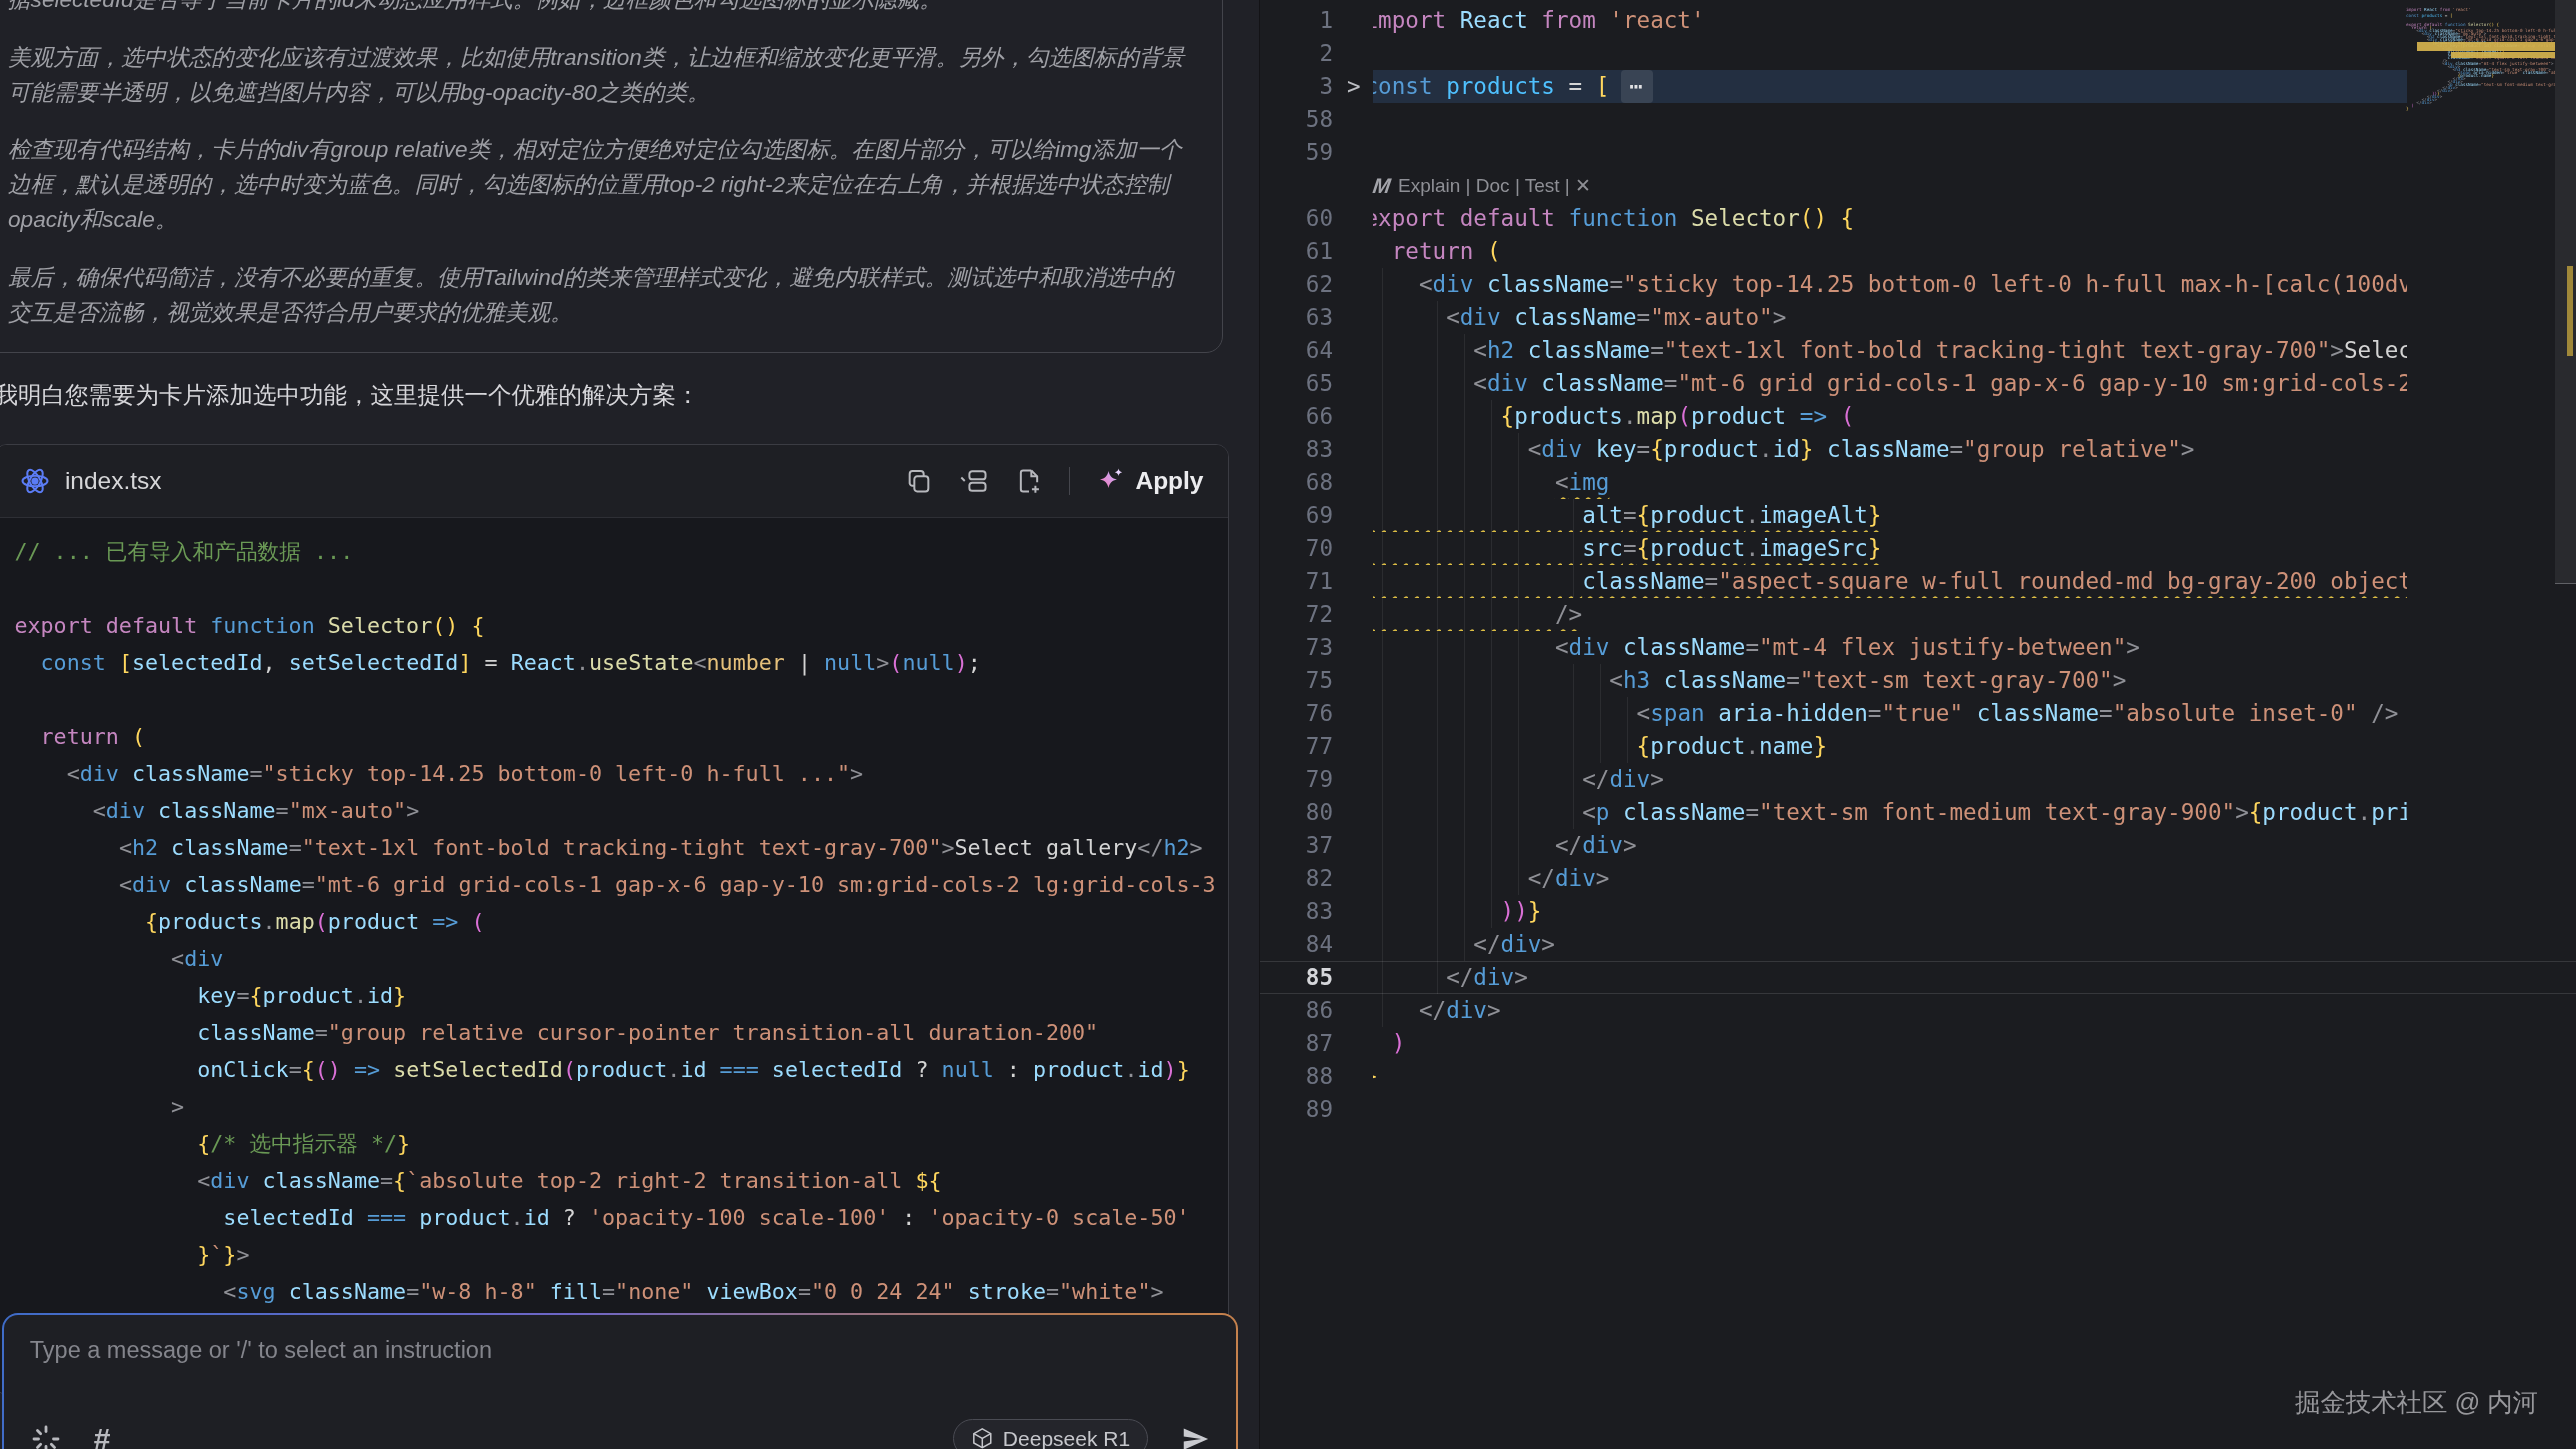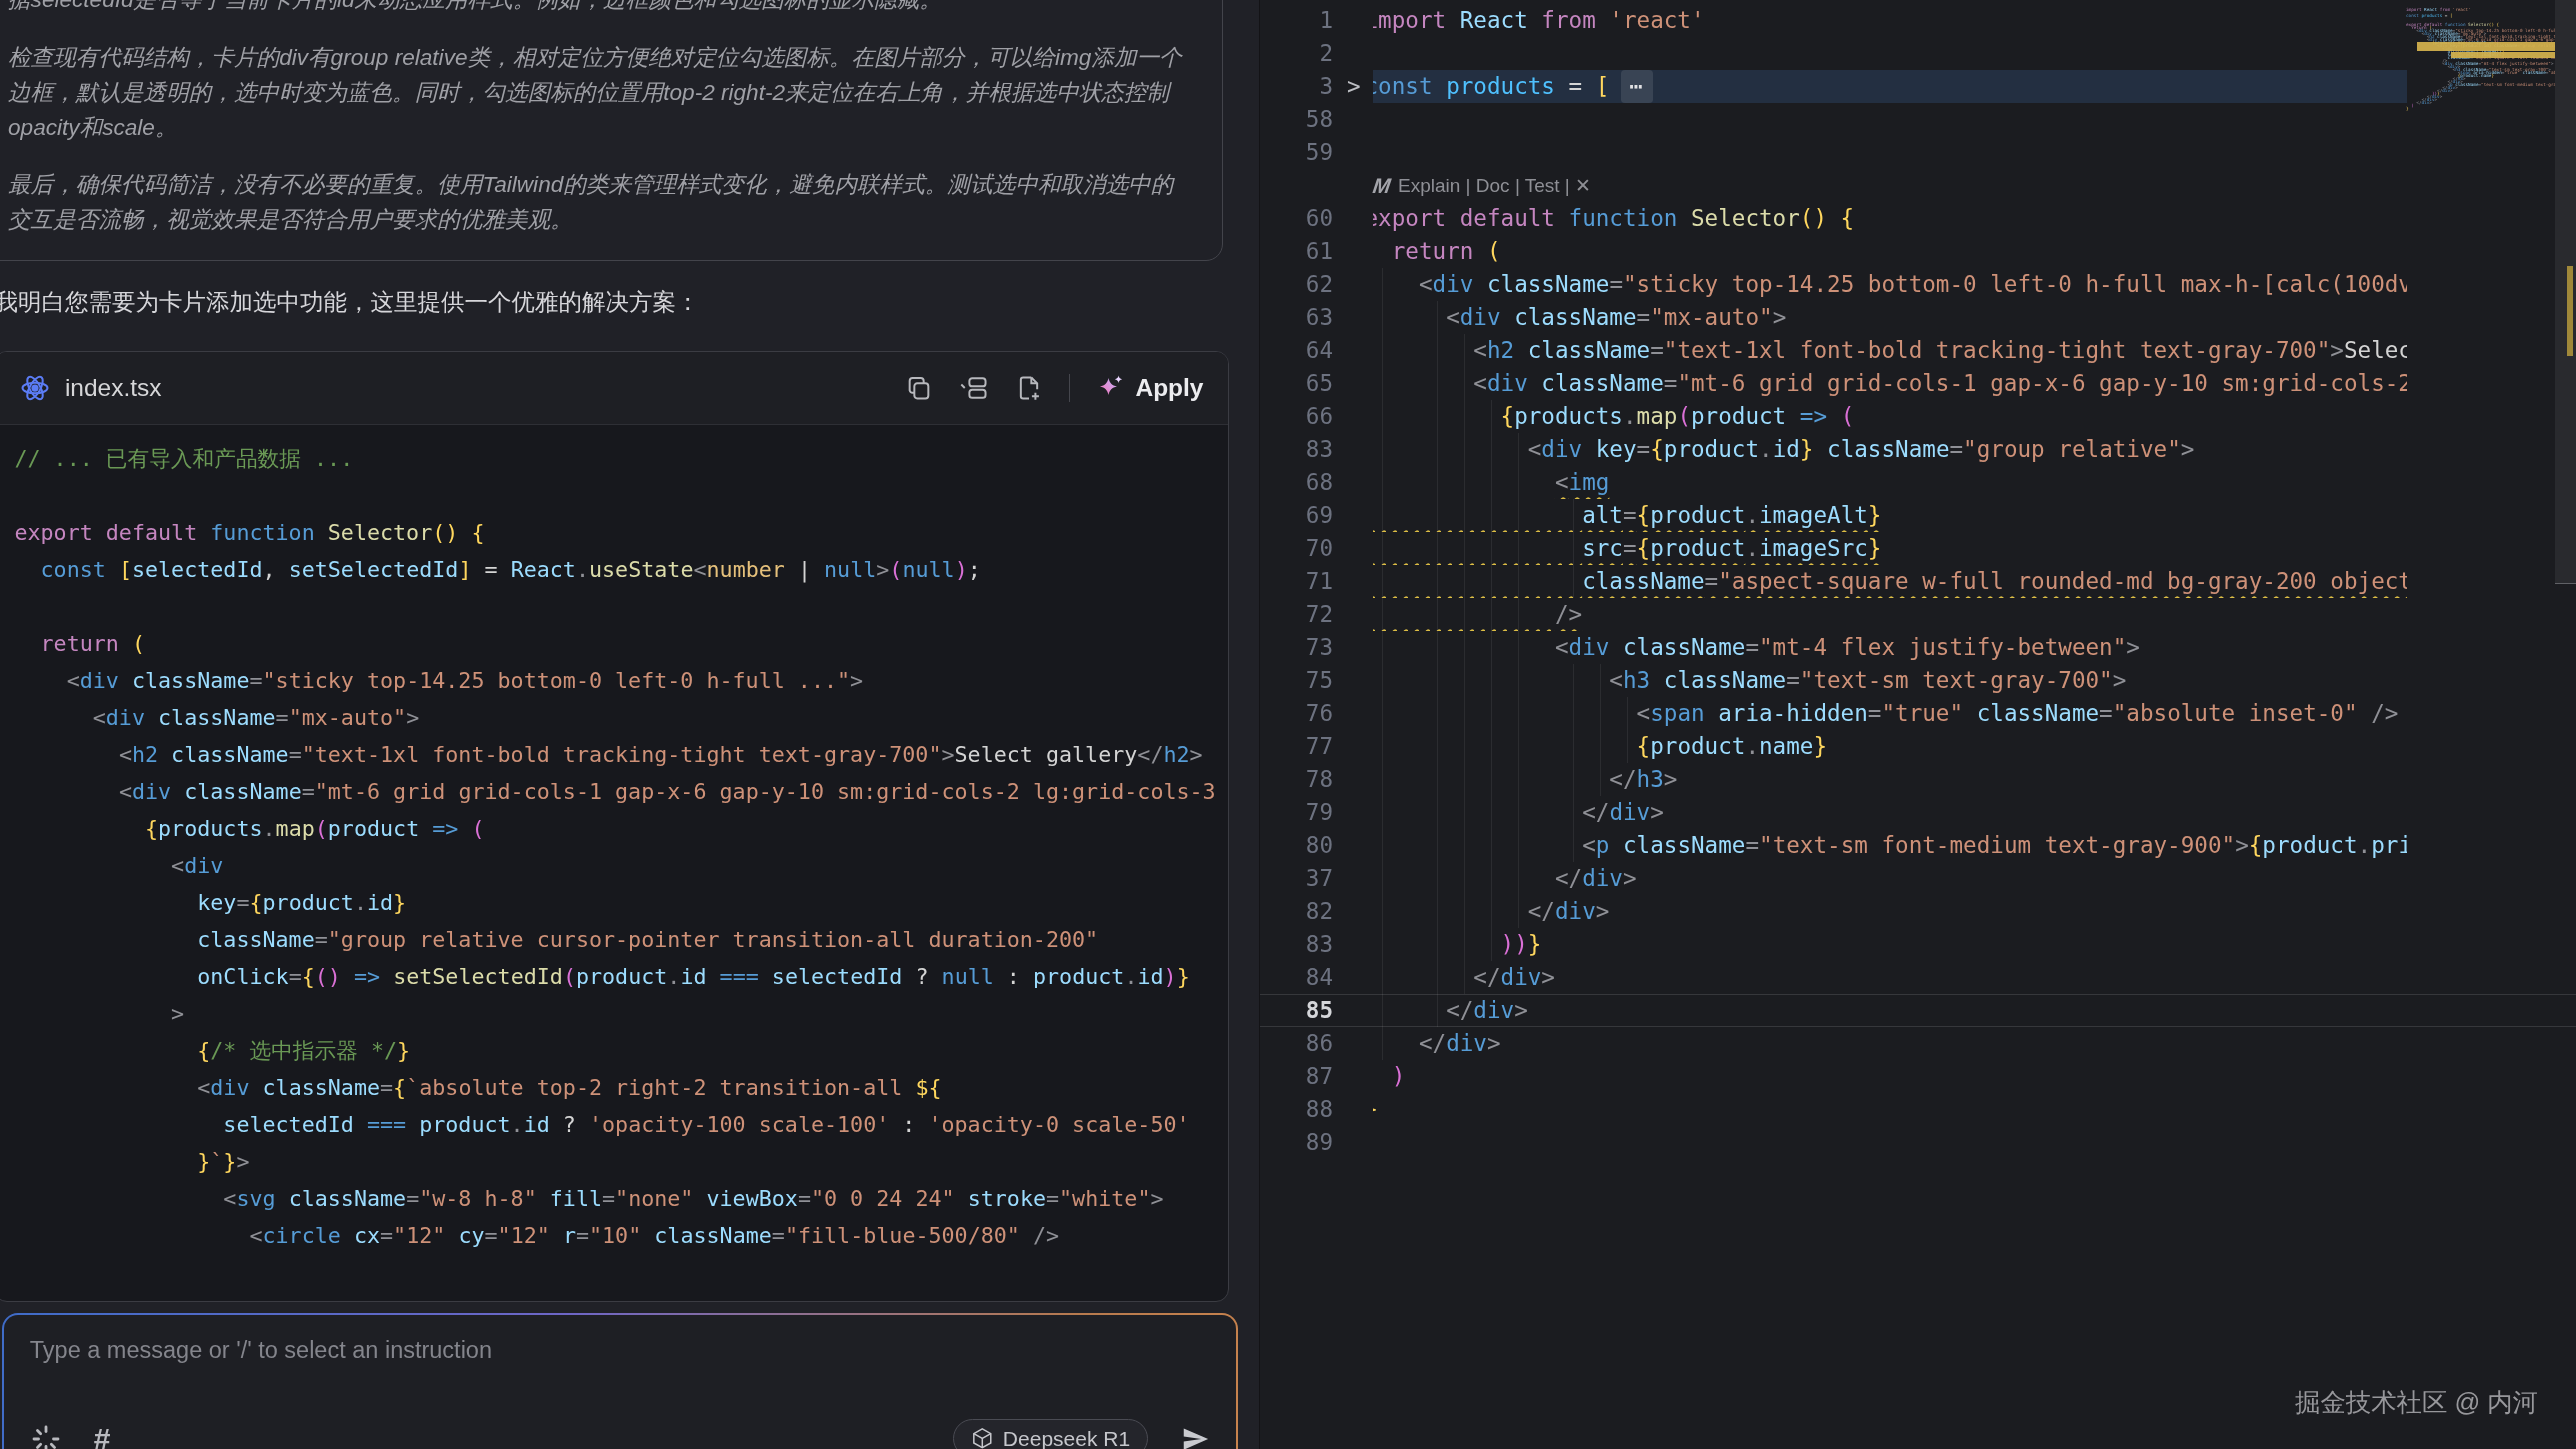--- a/index.html
+++ b/index.html
@@ -77,20 +77,21 @@
 </style>
 </head>
 <body>
 
 <div id="app">
 
   <section class="chat">
 
     <div class="think">
       <p>据selectedId是否等于当前卡片的id来动态应用样式。例如，边框颜色和勾选图标的显示隐藏。</p>
+      <p>美观方面，选中状态的变化应该有过渡效果，比如使用transition类，让边框和缩放变化更平滑。另外，勾选图标的背景可能需要半透明，以免遮挡图片内容，可以用bg-opacity-80之类的类。</p>
       <p>检查现有代码结构，卡片的div有group relative类，相对定位方便绝对定位勾选图标。在图片部分，可以给img添加一个边框，默认是透明的，选中时变为蓝色。同时，勾选图标的位置用top-2 right-2来定位在右上角，并根据选中状态控制opacity和scale。</p>
       <p>最后，确保代码简洁，没有不必要的重复。使用Tailwind的类来管理样式变化，避免内联样式。测试选中和取消选中的交互是否流畅，视觉效果是否符合用户要求的优雅美观。</p>
     </div>
 
     <p class="msg">我明白您需要为卡片添加选中功能，这里提供一个优雅的解决方案：</p>
 
     <div class="code-card">
       <div class="cc-head">
         <span class="icon-btn">
           <svg width="30" height="30" viewBox="0 0 24 24" fill="none" stroke="#5b7cf5" stroke-width="1.6">
@@ -288,24 +289,20 @@
         </div>
         <div class="erow">
           <span class="gut"><span class="ln">76</span></span>
           <div class="ecode"><span class="in"><span class="gl" style="width: 20ch;"></span><span style="color: rgb(212, 212, 212);">                    </span><span style="color: rgb(143, 144, 150);">&lt;</span><span style="color: rgb(86, 156, 214);">span </span><span style="color: rgb(156, 220, 254);">aria-hidden</span><span style="color: rgb(143, 144, 150);">=</span><span style="color: rgb(206, 145, 120);">"true"</span><span style="color: rgb(212, 212, 212);"> </span><span style="color: rgb(156, 220, 254);">className</span><span style="color: rgb(143, 144, 150);">=</span><span style="color: rgb(206, 145, 120);">"absolute inset-0"</span><span style="color: rgb(212, 212, 212);"> </span><span style="color: rgb(143, 144, 150);">/&gt;</span></span></div>
         </div>
         <div class="erow">
           <span class="gut"><span class="ln">77</span></span>
           <div class="ecode"><span class="in"><span class="gl" style="width: 20ch;"></span><span style="color: rgb(212, 212, 212);">                    </span><span style="color: rgb(255, 215, 94);">{</span><span style="color: rgb(156, 220, 254);">product</span><span style="color: rgb(143, 144, 150);">.</span><span style="color: rgb(156, 220, 254);">name</span><span style="color: rgb(255, 215, 94);">}</span></span></div>
         </div>
         <div class="erow">
-          <span class="gut"><span class="ln">78</span></span>
-          <div class="ecode"><span class="in"><span class="gl" style="width: 18ch;"></span><span style="color: rgb(212, 212, 212);">                  </span><span style="color: rgb(143, 144, 150);">&lt;/</span><span style="color: rgb(86, 156, 214);">h3</span><span style="color: rgb(143, 144, 150);">&gt;</span></span></div>
-        </div>
-        <div class="erow">
           <span class="gut"><span class="ln">79</span></span>
           <div class="ecode"><span class="in"><span class="gl" style="width: 16ch;"></span><span style="color: rgb(212, 212, 212);">                </span><span style="color: rgb(143, 144, 150);">&lt;/</span><span style="color: rgb(86, 156, 214);">div</span><span style="color: rgb(143, 144, 150);">&gt;</span></span></div>
         </div>
         <div class="erow">
           <span class="gut"><span class="ln">80</span></span>
           <div class="ecode"><span class="in"><span class="gl" style="width: 16ch;"></span><span style="color: rgb(212, 212, 212);">                </span><span style="color: rgb(143, 144, 150);">&lt;</span><span style="color: rgb(86, 156, 214);">p </span><span style="color: rgb(156, 220, 254);">className</span><span style="color: rgb(143, 144, 150);">=</span><span style="color: rgb(206, 145, 120);">"text-sm font-medium text-gray-900"</span><span style="color: rgb(143, 144, 150);">&gt;</span><span style="color: rgb(255, 215, 94);">{</span><span style="color: rgb(156, 220, 254);">product</span><span style="color: rgb(143, 144, 150);">.</span><span style="color: rgb(156, 220, 254);">price</span></span></div>
         </div>
         <div class="erow">
           <span class="gut"><span class="ln">37</span></span>
           <div class="ecode"><span class="in"><span class="gl" style="width: 14ch;"></span><span style="color: rgb(212, 212, 212);">              </span><span style="color: rgb(143, 144, 150);">&lt;/</span><span style="color: rgb(86, 156, 214);">div</span><span style="color: rgb(143, 144, 150);">&gt;</span></span></div>

